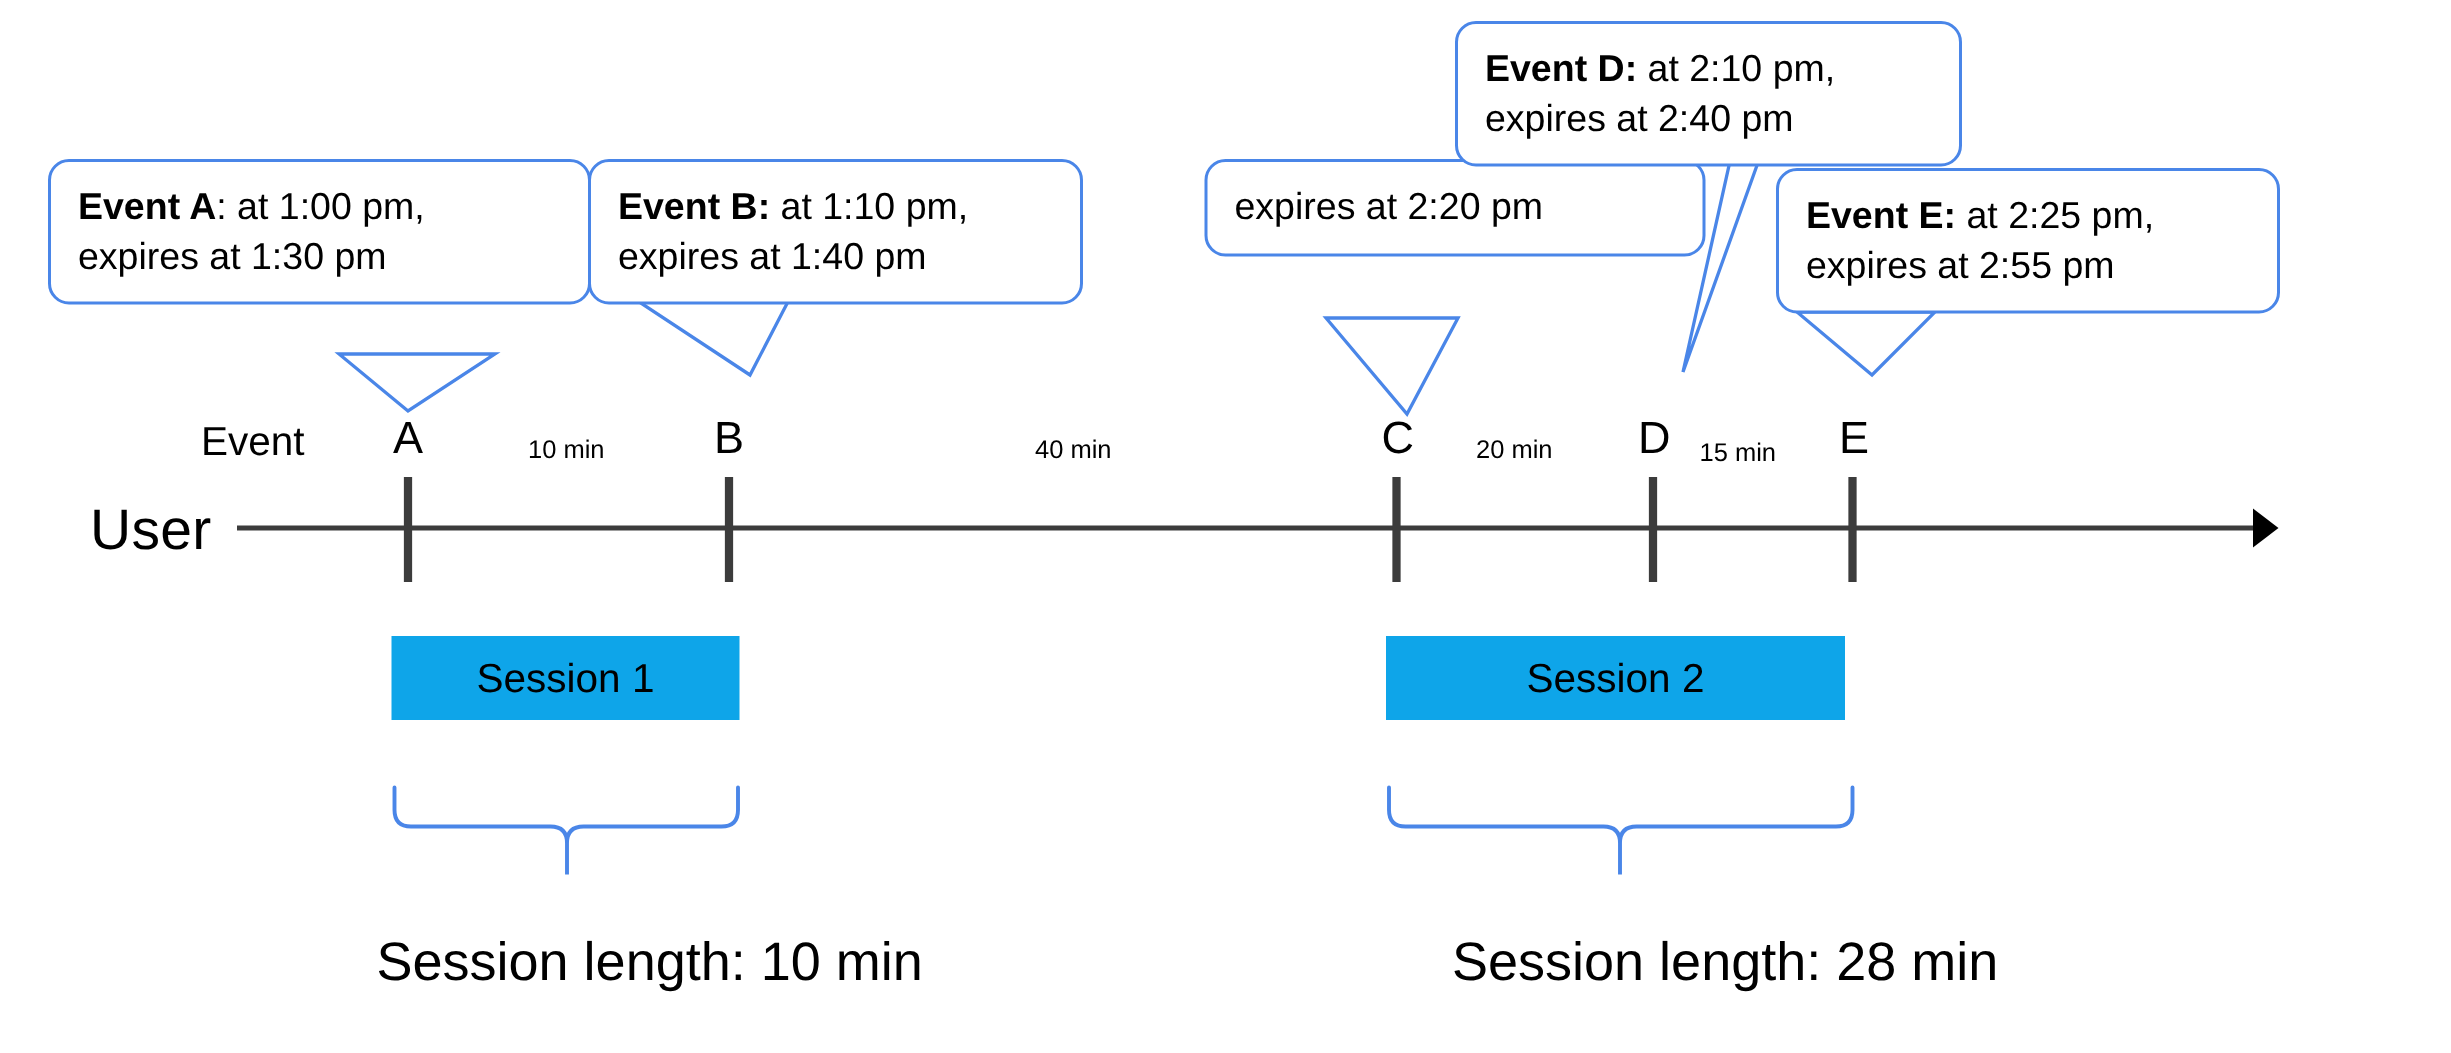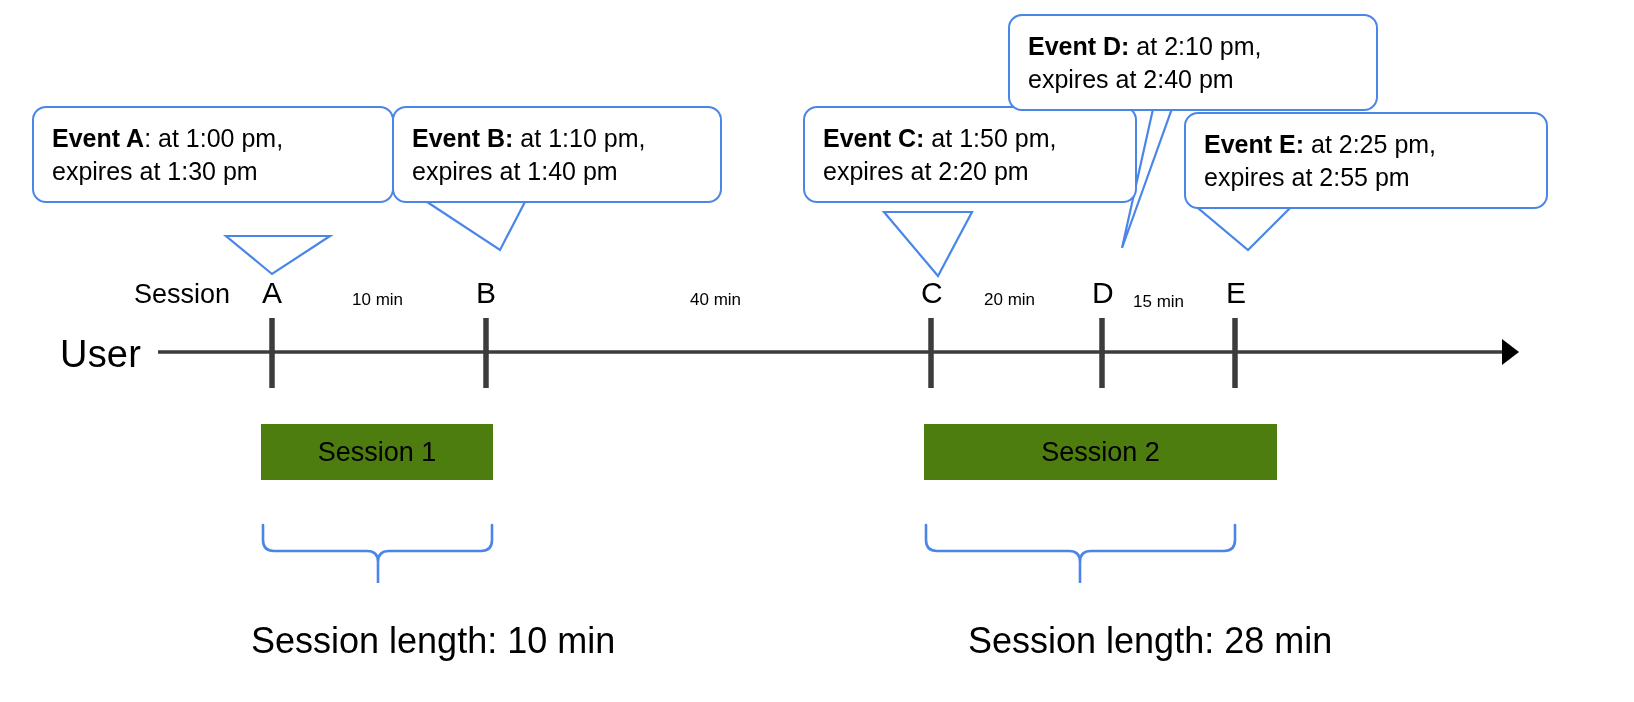--- a/index.html
+++ b/index.html
@@ -61,21 +61,21 @@
   .tick-letter {
     font-size: 30px;
   }
   .gap-label {
     font-size: 17px;
   }
 
   
   .session-box {
     position: absolute;
-    background: #4d7c0f;
+    background: #0ea5e9;
     display: flex;
     align-items: center;
     justify-content: center;
     font-size: 27px;
     color: #000000;
     z-index: 2;
   }
 
   .session-len {
     font-size: 36px;
@@ -147,53 +147,52 @@
     <span class="ln"><b>Event A</b><span>:</span><span> at 1:00 pm,</span></span>
     <span class="ln">expires at 1:30 pm</span>
   </div>
 
   <div class="callout" style="left:392px; top:106px; width:330px;">
     <span class="ln"><b><span>Event B</span><span>:</span></b><span> at 1:10 pm,</span></span>
     <span class="ln">expires at 1:40 pm</span>
   </div>
 
   <div class="callout" style="left:803px; top:106px; width:334px;">
-    <span class="ln"><b><span>Event C</span><span>:</span></b><span> at 1:50 pm,</span></span>
     <span class="ln">expires at 2:20 pm</span>
   </div>
 
-  <div class="callout" style="left:1008px; top:14px; width:370px;">
+  <div class="callout" style="left:970px; top:14px; width:338px;">
     <span class="ln"><b><span>Event D</span><span>:</span></b><span> at 2:10 pm,</span></span>
     <span class="ln">expires at 2:40 pm</span>
   </div>
 
-  <div class="callout" style="left:1184px; top:112px; width:364px;">
+  <div class="callout" style="left:1184px; top:112px; width:336px;">
     <span class="ln"><b><span>Event E</span><span>:</span></b><span> at 2:25 pm,</span></span>
     <span class="ln">expires at 2:55 pm</span>
   </div>
 
   <div class="txt user-label" style="left:60px; top:330px;">User</div>
 
-  <div class="txt events-label" style="left:134px; top:277px;">Session</div>
+  <div class="txt events-label" style="left:134px; top:277px;">Event</div>
 
   <div class="txt tick-letter" style="left:262px; top:274px;">A</div>
   <div class="txt tick-letter" style="left:476px; top:274px;">B</div>
   <div class="txt tick-letter" style="left:921px; top:274px;">C</div>
   <div class="txt tick-letter" style="left:1092px; top:274px;">D</div>
   <div class="txt tick-letter" style="left:1226px; top:274px;">E</div>
 
   <div class="txt gap-label" style="left:352px; top:289px;">10 min</div>
   <div class="txt gap-label" style="left:690px; top:289px;">40 min</div>
   <div class="txt gap-label" style="left:984px; top:289px;">20 min</div>
   <div class="txt gap-label" style="left:1133px; top:291px;">15 min</div>
 
   <div class="session-box" style="left:261px; top:424px; width:232px; height:56px;">
     <span>Session 1</span>
   </div>
 
-  <div class="session-box" style="left:924px; top:424px; width:353px; height:56px;">
+  <div class="session-box" style="left:924px; top:424px; width:306px; height:56px;">
     <span>Session 2</span>
   </div>
 
   <div class="txt session-len" style="left:251px; top:618px;">Session length: 10 min</div>
   <div class="txt session-len" style="left:968px; top:618px;">Session length: 28 min</div>
 
 </div>
 
 </body></html>

